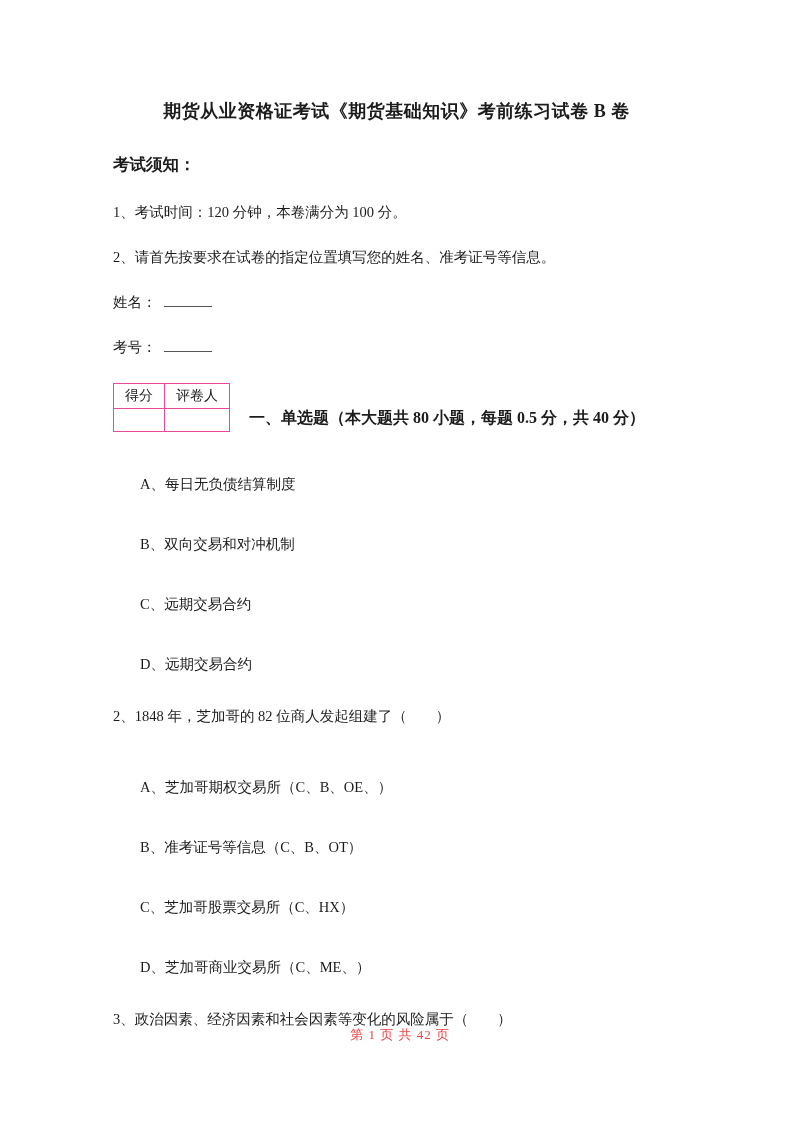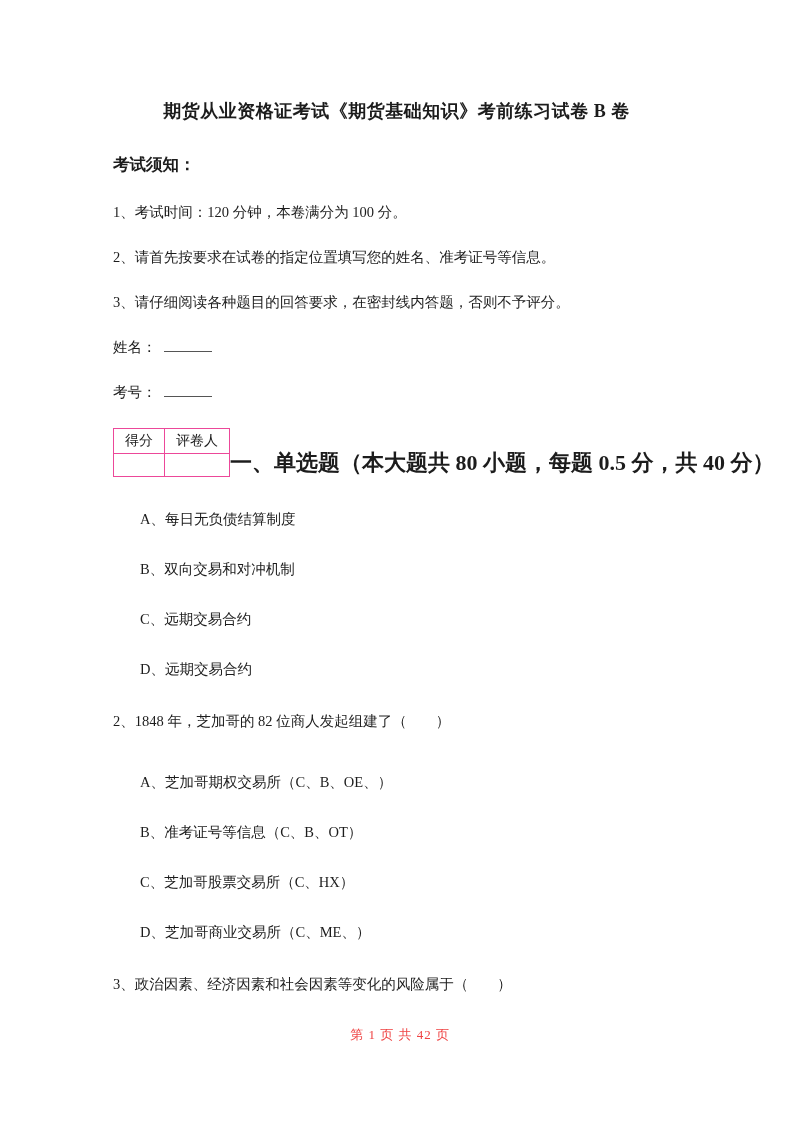--- a/index.html
+++ b/index.html
@@ -68,34 +68,35 @@
     border: 1px solid #ec4899;
     font-size: 14px;
     font-weight: normal;
     text-align: center;
     padding: 0 4px;
   }
   .score-table .c1 { width: 42px; height: 24px; }
   .score-table .c2 { width: 56px; height: 24px; }
   .score-table .empty-row td { height: 22px; }
   .section-heading {
-    font-size: 22px;
+    font-size: 16px;
     font-weight: bold;
+    margin-left: 19px;
     padding-bottom: 5px;
     line-height: 18px;
     white-space: nowrap;
     font-family: Liberation Serif, serif;
   }
   .q-text {
     margin-top: 26px;
     font-size: 14.5px;
     line-height: 37px;
   }
   .option {
-    margin-top: 34px;
+    margin-top: 44px;
     padding-left: 27px;
     font-size: 14.5px;
     line-height: 16px;
   }
   .footer {
     position: absolute;
     left: 0;
     top: 1026px;
     width: 100%;
     text-align: center;
@@ -109,21 +110,20 @@
 
 <div class="page">
   <div class="content">
 
     <div class="doc-title">期货从业资格证考试《期货基础知识》考前练习试卷 B 卷</div>
 
     <div class="notice-heading">考试须知：</div>
 
     <p class="note">1、考试时间：120 分钟，本卷满分为 100 分。</p>
     <p class="note">2、请首先按要求在试卷的指定位置填写您的姓名、准考证号等信息。</p>
-    <p class="note">3、请仔细阅读各种题目的回答要求，在密封线内答题，否则不予评分。</p>
 
     <div class="field-row">
       <span>姓名：</span><span class="blank-line"></span>
     </div>
 
     <div class="field-row">
       <span>考号：</span><span class="blank-line"></span>
     </div>
 
     <div class="score-section">

